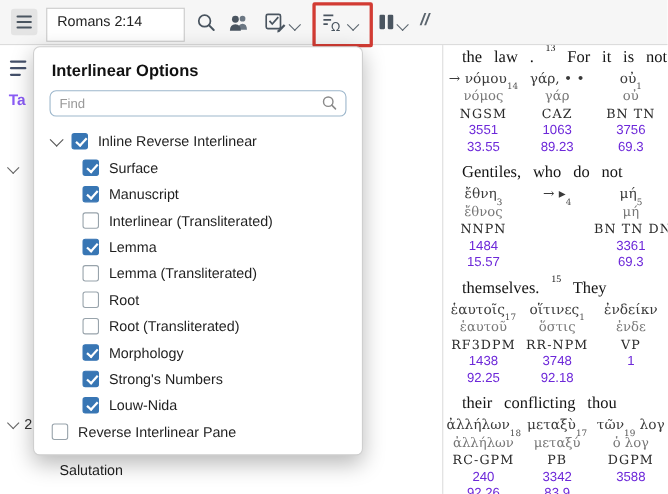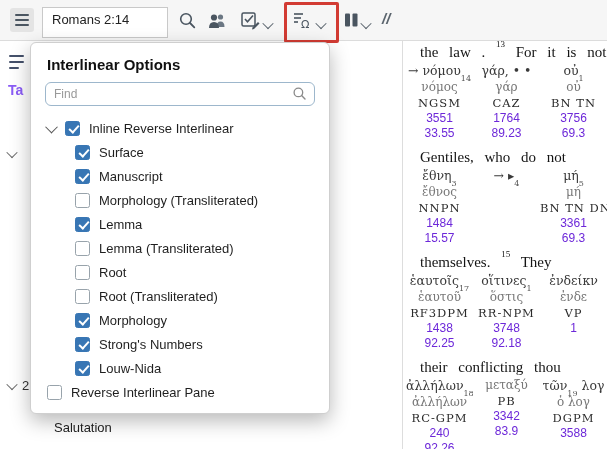--- a/index.html
+++ b/index.html
@@ -155,21 +155,21 @@
               <div class="ms"><span>→ νόμου</span><sub>14</sub></div>
               <div class="lm">νόμος</div>
               <div class="mo">NGSM</div>
               <div class="st">3551</div>
               <div class="ln">33.55</div>
             </div>
             <div class="wcol">
               <div class="ms"><span>γάρ, • •</span></div>
               <div class="lm">γάρ</div>
               <div class="mo">CAZ</div>
-              <div class="st">1764</div>
+              <div class="st">1063</div>
               <div class="ln">89.23</div>
             </div>
             <div class="wcol">
               <div class="ms"><span>οὐ</span><sub>1</sub></div>
               <div class="lm">οὐ</div>
               <div class="mo">BN TN</div>
               <div class="st">3756</div>
               <div class="ln">69.3</div>
             </div>
           </div>
@@ -230,20 +230,21 @@
           <div class="surface"><span>their conflicting thou</span></div>
           <div class="cols">
             <div class="wcol">
               <div class="ms"><span>ἀλλήλων</span><sub>18</sub></div>
               <div class="lm">ἀλλήλων</div>
               <div class="mo">RC-GPM</div>
               <div class="st">240</div>
               <div class="ln">92.26</div>
             </div>
             <div class="wcol">
+              <div class="ms"><span>μεταξὺ</span><sub>17</sub></div>
               <div class="lm">μεταξύ</div>
               <div class="mo">PB</div>
               <div class="st">3342</div>
               <div class="ln">83.9</div>
             </div>
             <div class="wcol">
               <div class="ms"><span>τῶν</span><sub>19</sub><span> λογ</span></div>
               <div class="lm">ὁ λογ</div>
               <div class="mo">DGPM</div>
               <div class="st">3588</div>
@@ -274,21 +275,21 @@
         <div class="opt-row lvl1">
           <span class="cb on"></span>
           <span class="opt-label">Surface</span>
         </div>
         <div class="opt-row lvl1">
           <span class="cb on"></span>
           <span class="opt-label">Manuscript</span>
         </div>
         <div class="opt-row lvl1">
           <span class="cb"></span>
-          <span class="opt-label">Morphology (Transliterated)</span>
+          <span class="opt-label">Interlinear (Transliterated)</span>
         </div>
         <div class="opt-row lvl1">
           <span class="cb on"></span>
           <span class="opt-label">Lemma</span>
         </div>
         <div class="opt-row lvl1">
           <span class="cb"></span>
           <span class="opt-label">Lemma (Transliterated)</span>
         </div>
         <div class="opt-row lvl1">

